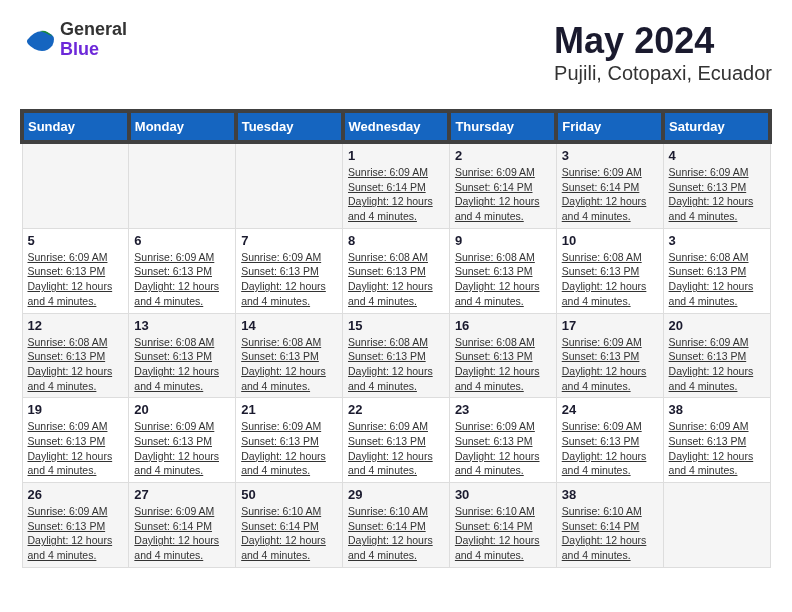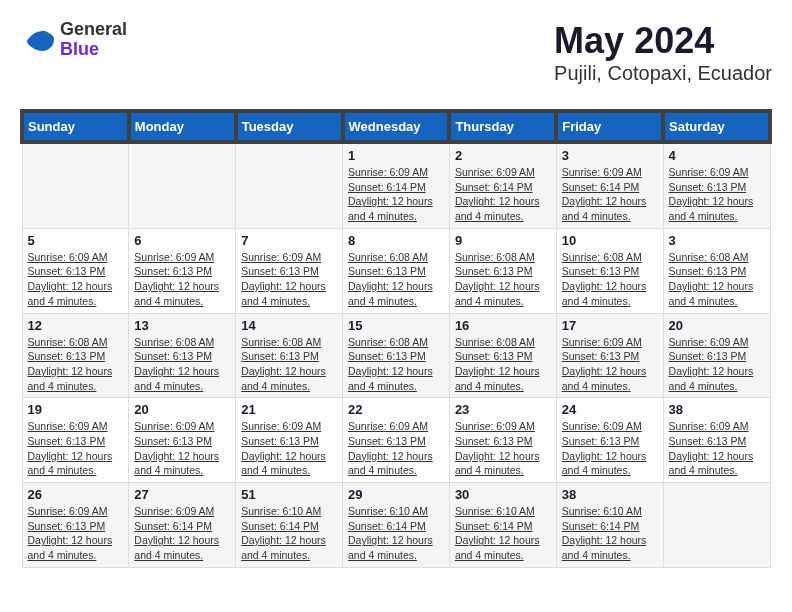--- a/index.html
+++ b/index.html
@@ -243,21 +243,21 @@
       <tr>
         <td>
           <span class="day-number">26</span>
           <div class="day-info">Sunrise: 6:09 AM<br>Sunset: 6:13 PM<br>Daylight: 12 hours<br>and 4 minutes.</div>
         </td>
         <td>
           <span class="day-number">27</span>
           <div class="day-info">Sunrise: 6:09 AM<br>Sunset: 6:14 PM<br>Daylight: 12 hours<br>and 4 minutes.</div>
         </td>
         <td>
-          <span class="day-number">51</span>
+          <span class="day-number">50</span>
           <div class="day-info">Sunrise: 6:10 AM<br>Sunset: 6:14 PM<br>Daylight: 12 hours<br>and 4 minutes.</div>
         </td>
         <td>
           <span class="day-number">29</span>
           <div class="day-info">Sunrise: 6:10 AM<br>Sunset: 6:14 PM<br>Daylight: 12 hours<br>and 4 minutes.</div>
         </td>
         <td>
           <span class="day-number">30</span>
           <div class="day-info">Sunrise: 6:10 AM<br>Sunset: 6:14 PM<br>Daylight: 12 hours<br>and 4 minutes.</div>
         </td>

